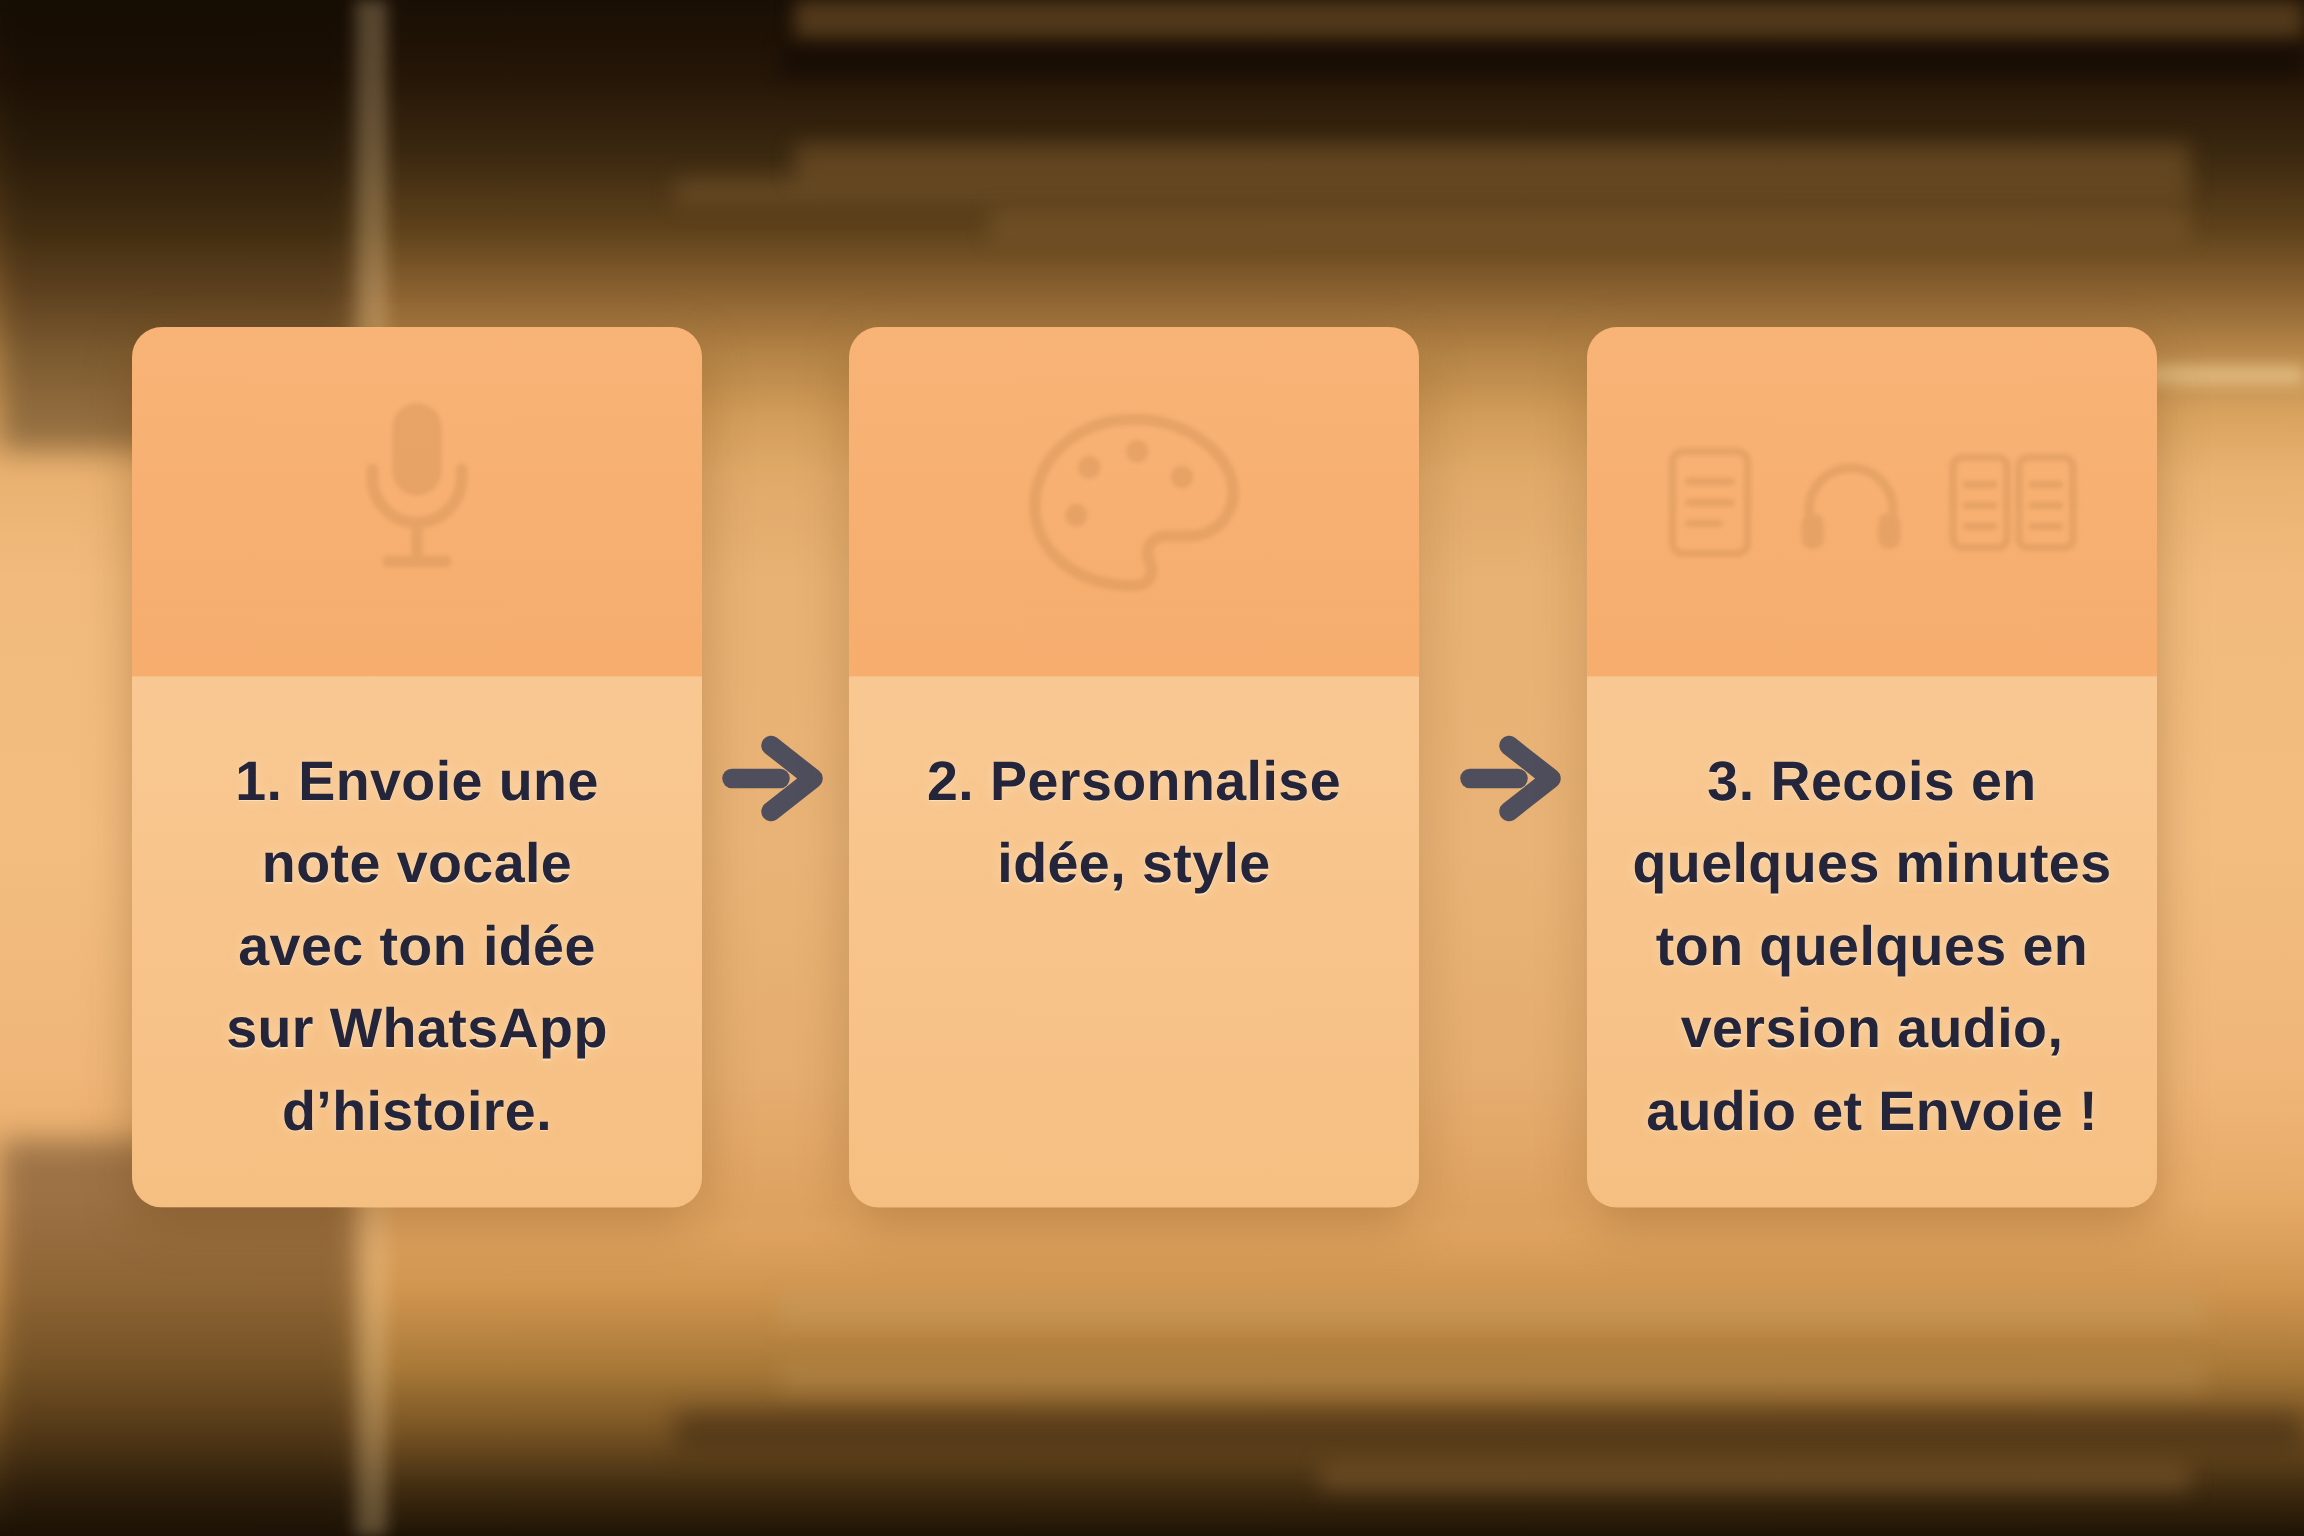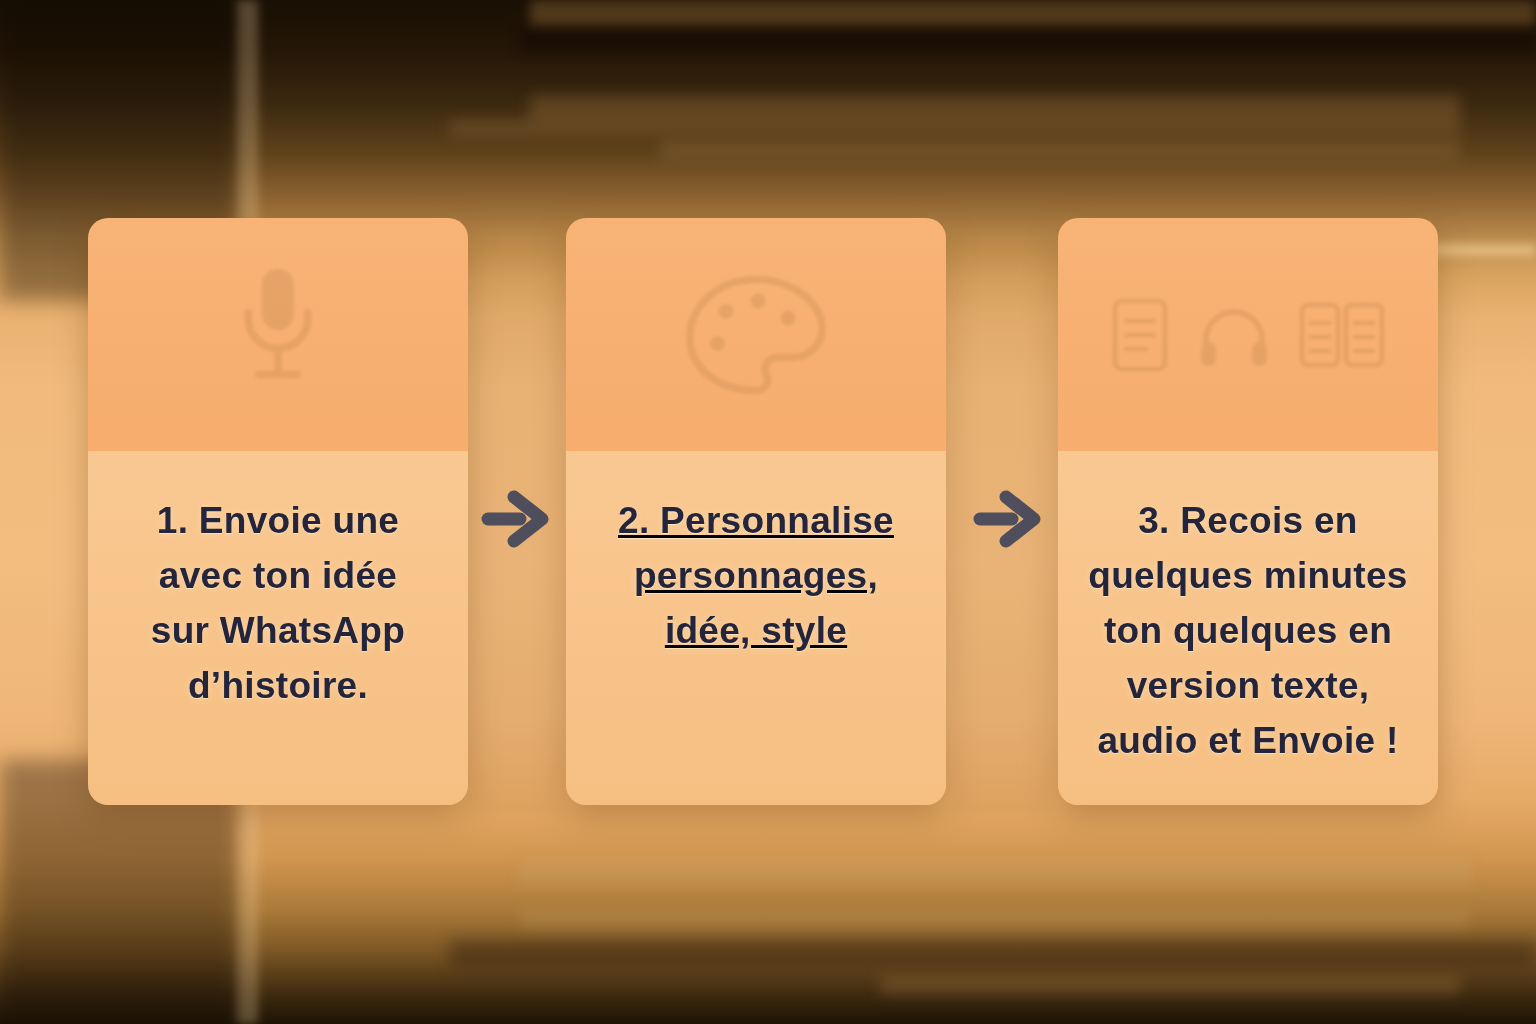--- a/index.html
+++ b/index.html
@@ -18,21 +18,21 @@
       #f2bb7d 38%, #f3bd80 55%, #efb678 70%, #e7ab68 78%,
       #d0954f 84%, #a97938 89%, #7a5524 93%, #3f2b10 97%, #1e1305 100%);
   }
   .streak{position:absolute;pointer-events:none;}
   
   .card{
     position:absolute;top:218px;width:380px;height:587px;
     border-radius:20px;overflow:hidden;
     box-shadow:0 10px 32px rgba(110,65,18,0.35);
   }
-  .card-1{left:88px;} .card-2{left:566px;text-decoration:underline;} .card-3{left:1058px;}
+  .card-1{left:88px;} .card-2{left:566px;} .card-3{left:1058px;}
   .card-top{
     height:233px;display:flex;align-items:center;justify-content:center;
     background:linear-gradient(180deg,#f8b376 0%,#f6ad6e 100%);
   }
   .card-body{
     height:354px;box-sizing:border-box;padding-top:42px;
     background:linear-gradient(180deg,#f9c892 0%,#f6bf82 100%);
   }
   .faint-icons{opacity:0.13;filter:blur(1.5px);display:flex;gap:26px;align-items:center;}
   .line{
@@ -72,20 +72,21 @@
         <svg width="96" height="146" viewBox="0 0 100 150" fill="none" stroke="#7c4a16" stroke-width="8" stroke-linecap="round">
           <rect x="33" y="6" width="34" height="64" rx="17" fill="#7c4a16" stroke="none"></rect>
           <path d="M19 52 v6 a31 31 0 0 0 62 0 v-6"></path>
           <line x1="50" y1="92" x2="50" y2="112"></line>
           <line x1="30" y1="116" x2="70" y2="116"></line>
         </svg>
       </div>
     </div>
     <div class="card-body">
       <p class="line">1. Envoie une</p>
+      <p class="line">note vocale</p>
       <p class="line">avec ton idée</p>
       <p class="line">sur WhatsApp</p>
       <p class="line">d’histoire.</p>
     </div>
   </div>
 
   <svg class="arrow arrow-1" width="76" height="60" viewBox="0 0 76 60" fill="none" stroke="#4e4e5c" stroke-width="13" stroke-linecap="round" stroke-linejoin="round">
     <line x1="8" y1="30" x2="40" y2="30"></line>
     <polyline points="34,8 62,30 34,52"></polyline>
   </svg>
@@ -97,21 +98,20 @@
           <path d="M70 8 C34 8 8 33 8 62 c0 29 26 50 62 50 c9 0 13 -7 10 -14 c-4 -9 1 -17 10 -17 h14 c16 0 28 -12 28 -27 C132 30 104 8 70 8 z"></path>
           <circle cx="42" cy="38" r="7" fill="#7c4a16" stroke="none"></circle>
           <circle cx="72" cy="28" r="7" fill="#7c4a16" stroke="none"></circle>
           <circle cx="100" cy="44" r="7" fill="#7c4a16" stroke="none"></circle>
           <circle cx="34" cy="68" r="7" fill="#7c4a16" stroke="none"></circle>
         </svg>
       </div>
     </div>
     <div class="card-body">
       <p class="line">2. Personnalise</p>
-      <p class="line">personnages,</p>
       <p class="line">idée, style</p>
     </div>
   </div>
 
   <svg class="arrow arrow-2" width="76" height="60" viewBox="0 0 76 60" fill="none" stroke="#4e4e5c" stroke-width="13" stroke-linecap="round" stroke-linejoin="round">
     <line x1="8" y1="30" x2="40" y2="30"></line>
     <polyline points="34,8 62,30 34,52"></polyline>
   </svg>
 
   <div class="card card-3">
@@ -137,18 +137,18 @@
           <line x1="57" y1="24" x2="75" y2="24"></line>
           <line x1="57" y1="38" x2="75" y2="38"></line>
           <line x1="57" y1="52" x2="75" y2="52"></line>
         </svg>
       </div>
     </div>
     <div class="card-body">
       <p class="line">3. Recois en</p>
       <p class="line">quelques minutes</p>
       <p class="line">ton quelques en</p>
-      <p class="line">version texte,</p>
+      <p class="line">version audio,</p>
       <p class="line">audio et Envoie !</p>
     </div>
   </div>
 
 </div>
 
 </body></html>

